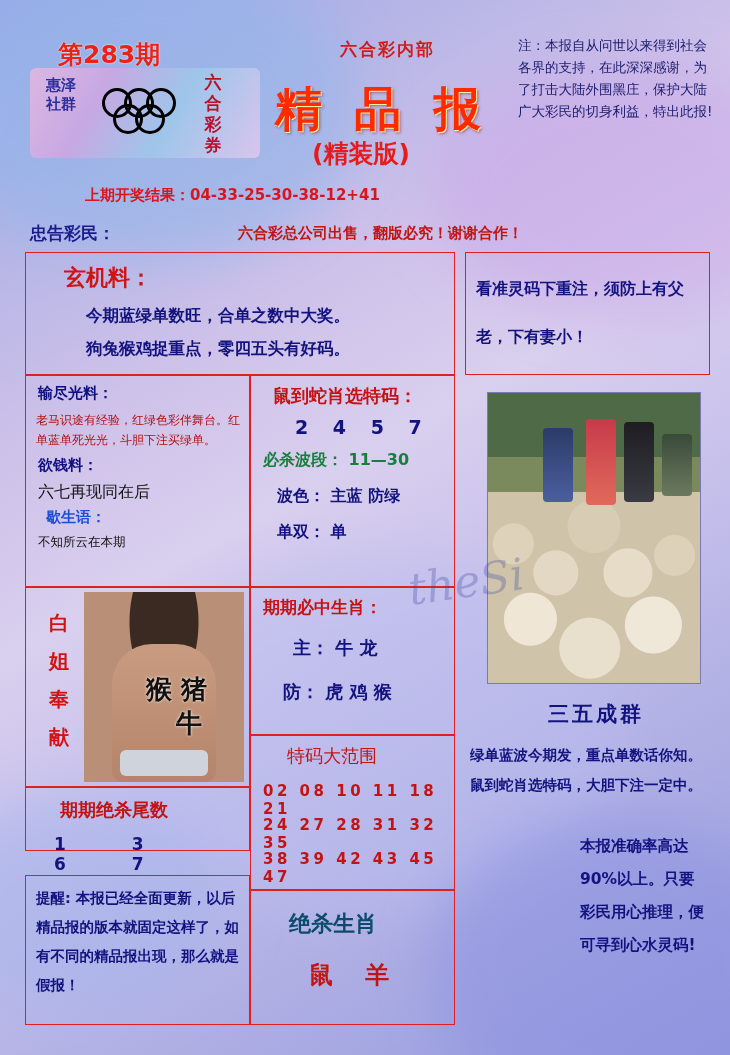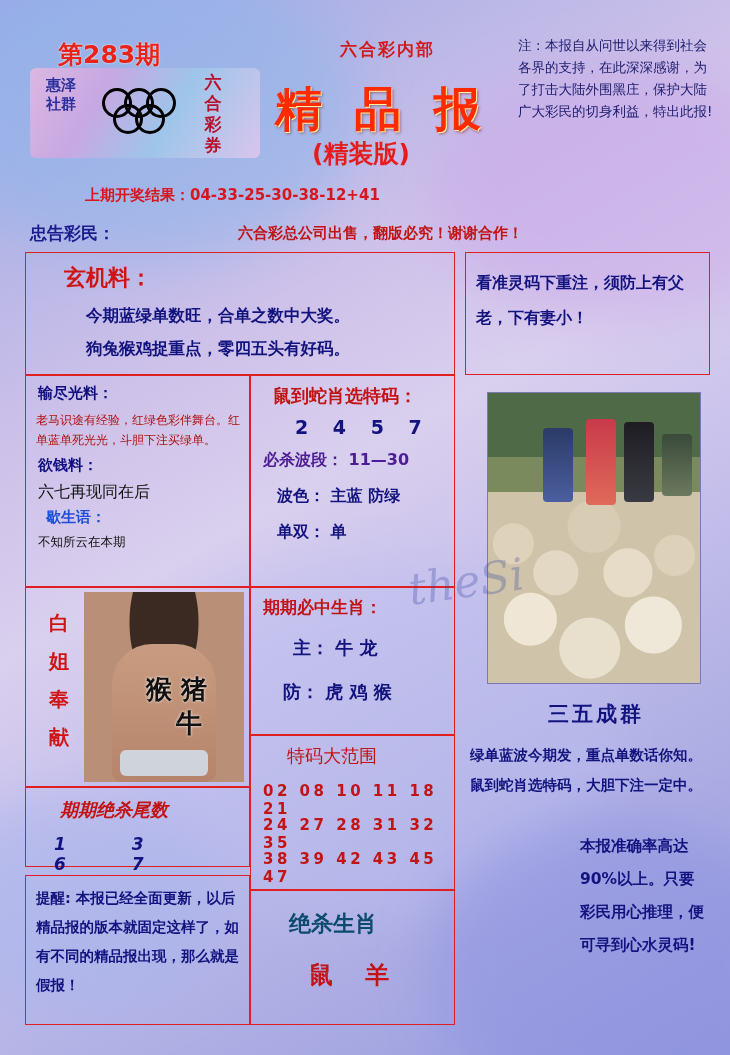--- a/index.html
+++ b/index.html
@@ -60,30 +60,30 @@
   .c-shu .h1{position:absolute;left:12px;top:8px;font-size:15px;color:#101080;font-weight:bold;}
   .c-shu .p1{position:absolute;left:10px;top:34px;font-size:12px;color:#b01010;line-height:20px;width:206px;}
   .c-shu .h2{position:absolute;left:12px;top:80px;font-size:15px;color:#101080;font-weight:bold;}
   .c-shu .p2{position:absolute;left:12px;top:106px;font-size:16px;color:#111;}
   .c-shu .h3{position:absolute;left:20px;top:132px;font-size:15px;color:#1d4ed8;font-weight:bold;font-family:Liberation Mono, monospace;}
   .c-shu .p3{position:absolute;left:12px;top:158px;font-size:12.5px;color:#111;}
 
   .c-mid{left:250px;top:375px;width:205px;height:212px;}
   .c-mid .t{position:absolute;left:22px;top:8px;font-size:18px;color:#c21414;font-weight:bold;}
   .c-mid .n{position:absolute;left:44px;top:40px;font-size:19px;color:#13137f;font-weight:bold;letter-spacing:9px;}
-  .c-mid .r1{position:absolute;left:12px;top:74px;font-size:16px;color:#4c1d95;font-weight:bold;}
+  .c-mid .r1{position:absolute;left:12px;top:74px;font-size:16px;color:#15803d;font-weight:bold;}
   .c-mid .r2{position:absolute;left:26px;top:110px;font-size:16px;color:#13137f;font-weight:bold;}
   .c-mid .r3{position:absolute;left:26px;top:146px;font-size:16px;color:#13137f;font-weight:bold;}
 
   .c-bai{left:25px;top:587px;width:225px;height:200px;}
   .c-bai .v{position:absolute;left:20px;top:16px;width:26px;font-size:20px;font-weight:bold;color:#d01414;line-height:38px;text-align:center;}
   .c-bai .photo{position:absolute;left:58px;top:4px;width:160px;height:190px;overflow:hidden;}
   .c-bai .ov{position:absolute;font-size:26px;font-weight:bold;color:#111;text-shadow:0 0 3px #fff;}
 
-  .c-wei{left:25px;top:787px;width:225px;height:80px;font-style:italic;}
+  .c-wei{left:25px;top:787px;width:225px;height:64px;}
   .c-wei .t{position:absolute;left:34px;top:10px;font-size:18px;font-weight:bold;color:#c21414;}
   .c-wei .n{position:absolute;left:28px;top:46px;font-size:17px;color:#13137f;font-weight:bold;letter-spacing:30px;}
 
   .c-tip{left:25px;top:875px;width:225px;height:150px;}
   .c-tip .p{position:absolute;left:10px;top:8px;width:206px;font-size:14.5px;line-height:29px;color:#13137f;font-weight:bold;}
 
   .c-sheng{left:250px;top:587px;width:205px;height:148px;}
   .c-sheng .t{position:absolute;left:12px;top:8px;font-size:17px;color:#c21414;font-weight:bold;}
   .c-sheng .r1{position:absolute;left:42px;top:48px;font-size:18px;color:#13137f;font-weight:bold;}
   .c-sheng .r2{position:absolute;left:32px;top:92px;font-size:18px;color:#13137f;font-weight:bold;}
@@ -92,21 +92,21 @@
   .c-te .t{position:absolute;left:36px;top:8px;font-size:18px;color:#c21414;font-weight:normal;}
   .c-te .row{position:absolute;left:12px;font-size:15px;color:#c21414;font-weight:bold;letter-spacing:3.5px;}
   .c-te .row1{top:46px;} .c-te .row2{top:80px;} .c-te .row3{top:114px;}
 
   .c-jue{left:250px;top:890px;width:205px;height:135px;}
   .c-jue .t{position:absolute;left:38px;top:18px;font-size:22px;color:#0c4a6e;font-weight:bold;}
   .c-jue .n{position:absolute;left:58px;top:68px;font-size:24px;color:#c21414;font-weight:bold;letter-spacing:12px;}
 
   
   .c-look{left:465px;top:252px;width:245px;height:123px;}
-  .c-look .p{position:absolute;left:10px;top:12px;width:226px;font-size:16px;line-height:35px;color:#13137f;font-weight:bold;}
+  .c-look .p{position:absolute;left:10px;top:12px;width:226px;font-size:16px;line-height:48px;color:#13137f;font-weight:bold;}
 
   .r-photo{position:absolute;left:487px;top:392px;width:212px;height:290px;overflow:hidden;border:1px solid #7a7ab0;}
   .r-title{position:absolute;left:548px;top:700px;font-size:21px;color:#13137f;font-weight:bold;letter-spacing:3px;}
   .r-p1{position:absolute;left:470px;top:740px;width:238px;font-size:14.5px;line-height:30px;color:#13137f;font-weight:bold;}
   .r-p2{position:absolute;left:580px;top:830px;width:128px;font-size:15.5px;line-height:33px;color:#13137f;font-weight:bold;text-align:left;}
 
   .wm{position:absolute;left:408px;top:556px;font-size:44px;color:rgba(60,70,160,.30);
       font-family:"DejaVu Serif","Liberation Serif",serif;font-style:italic;transform:rotate(-8deg);}
 
   

